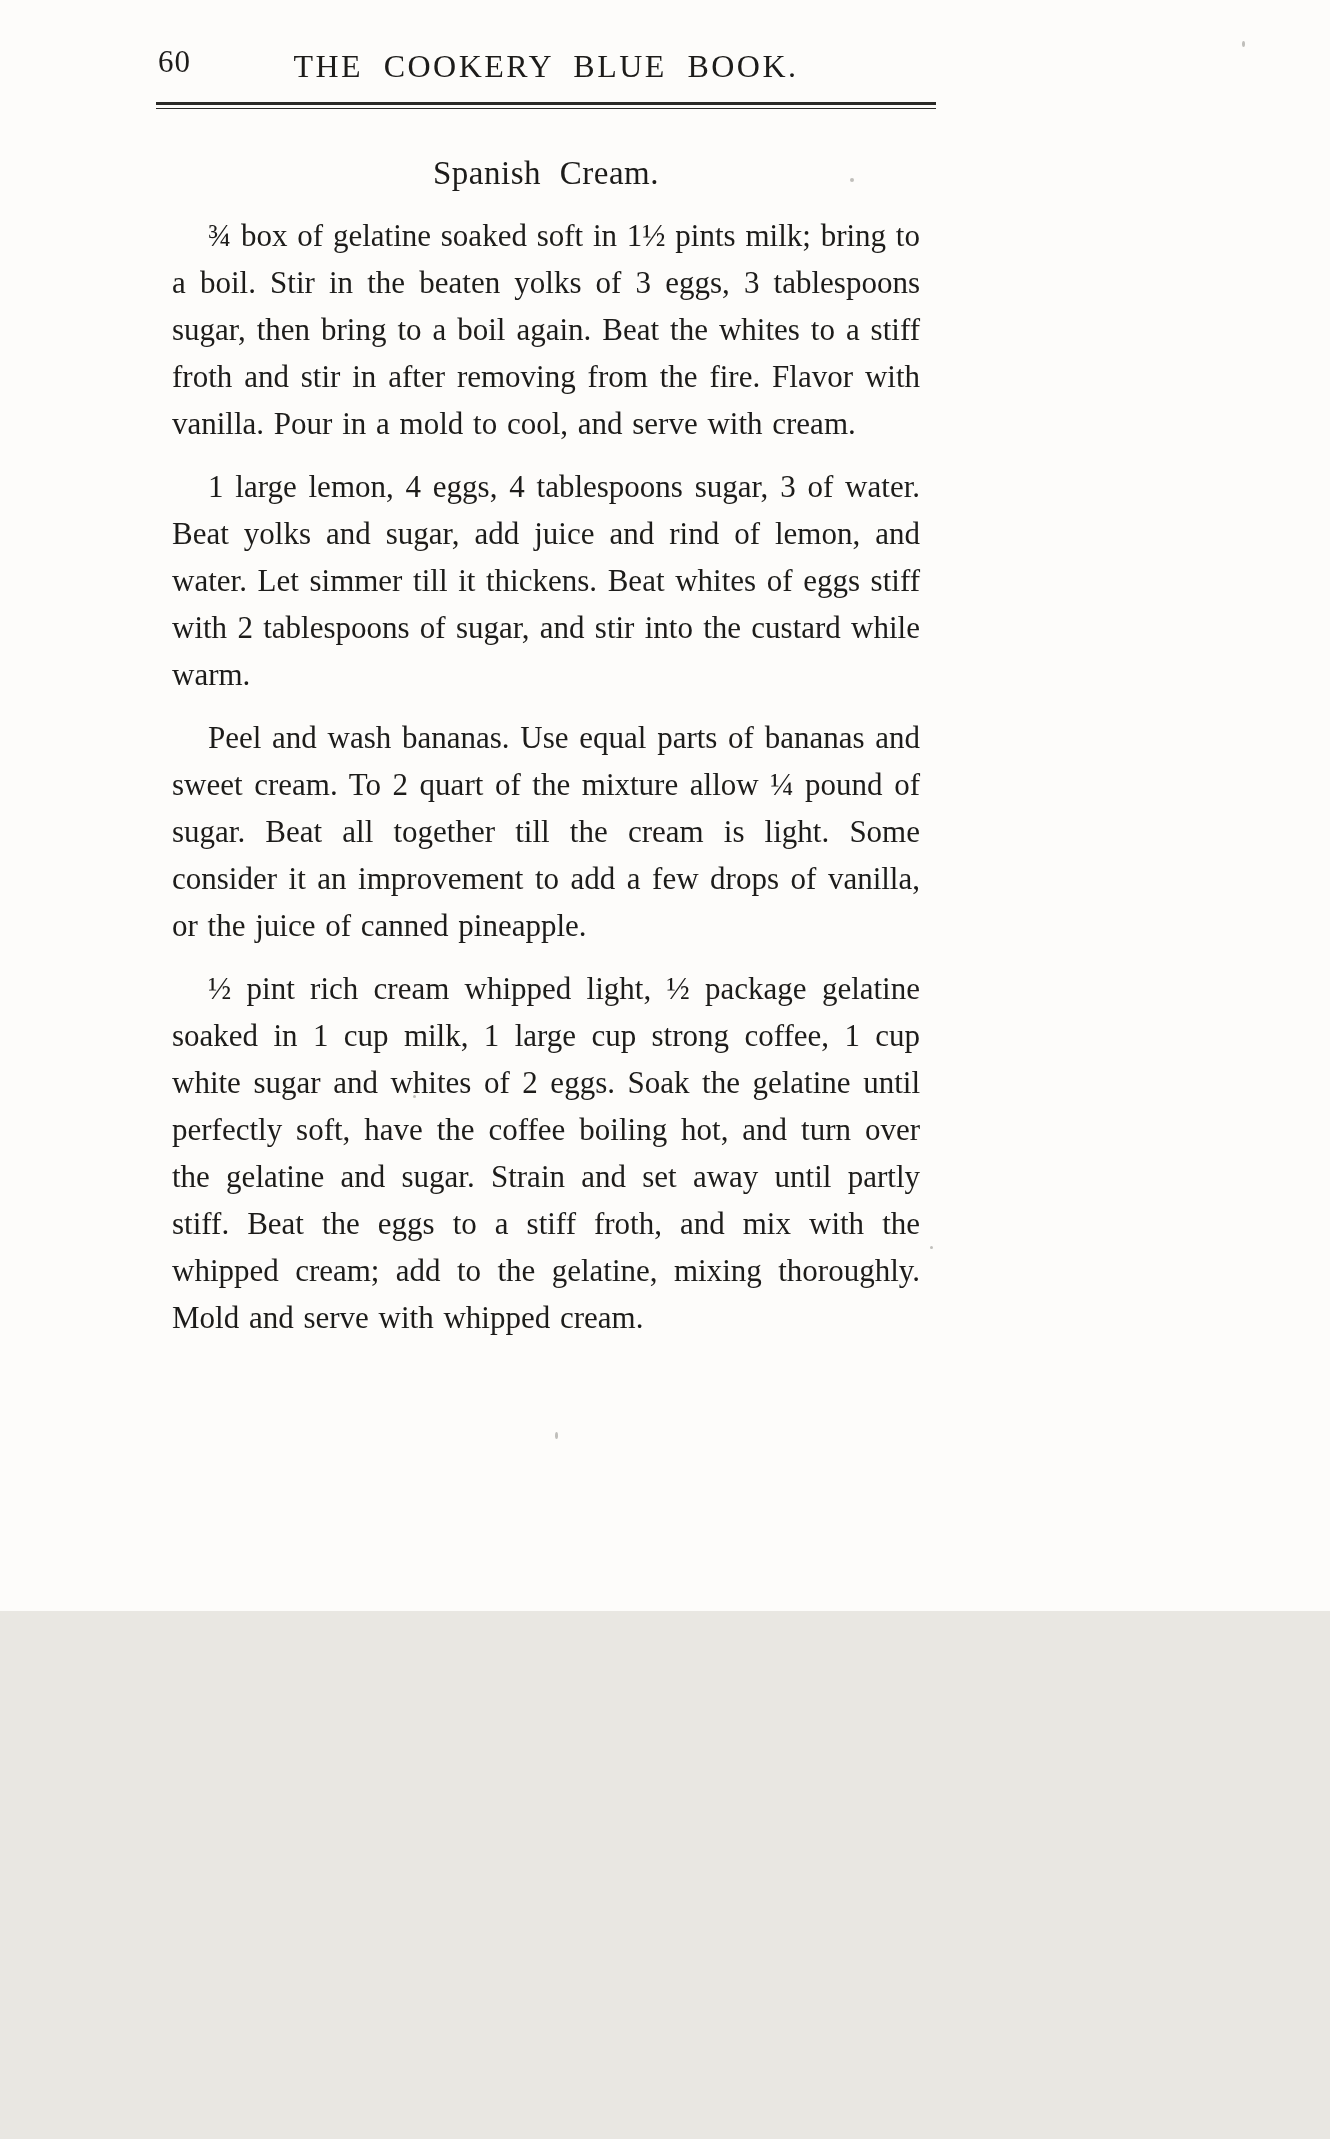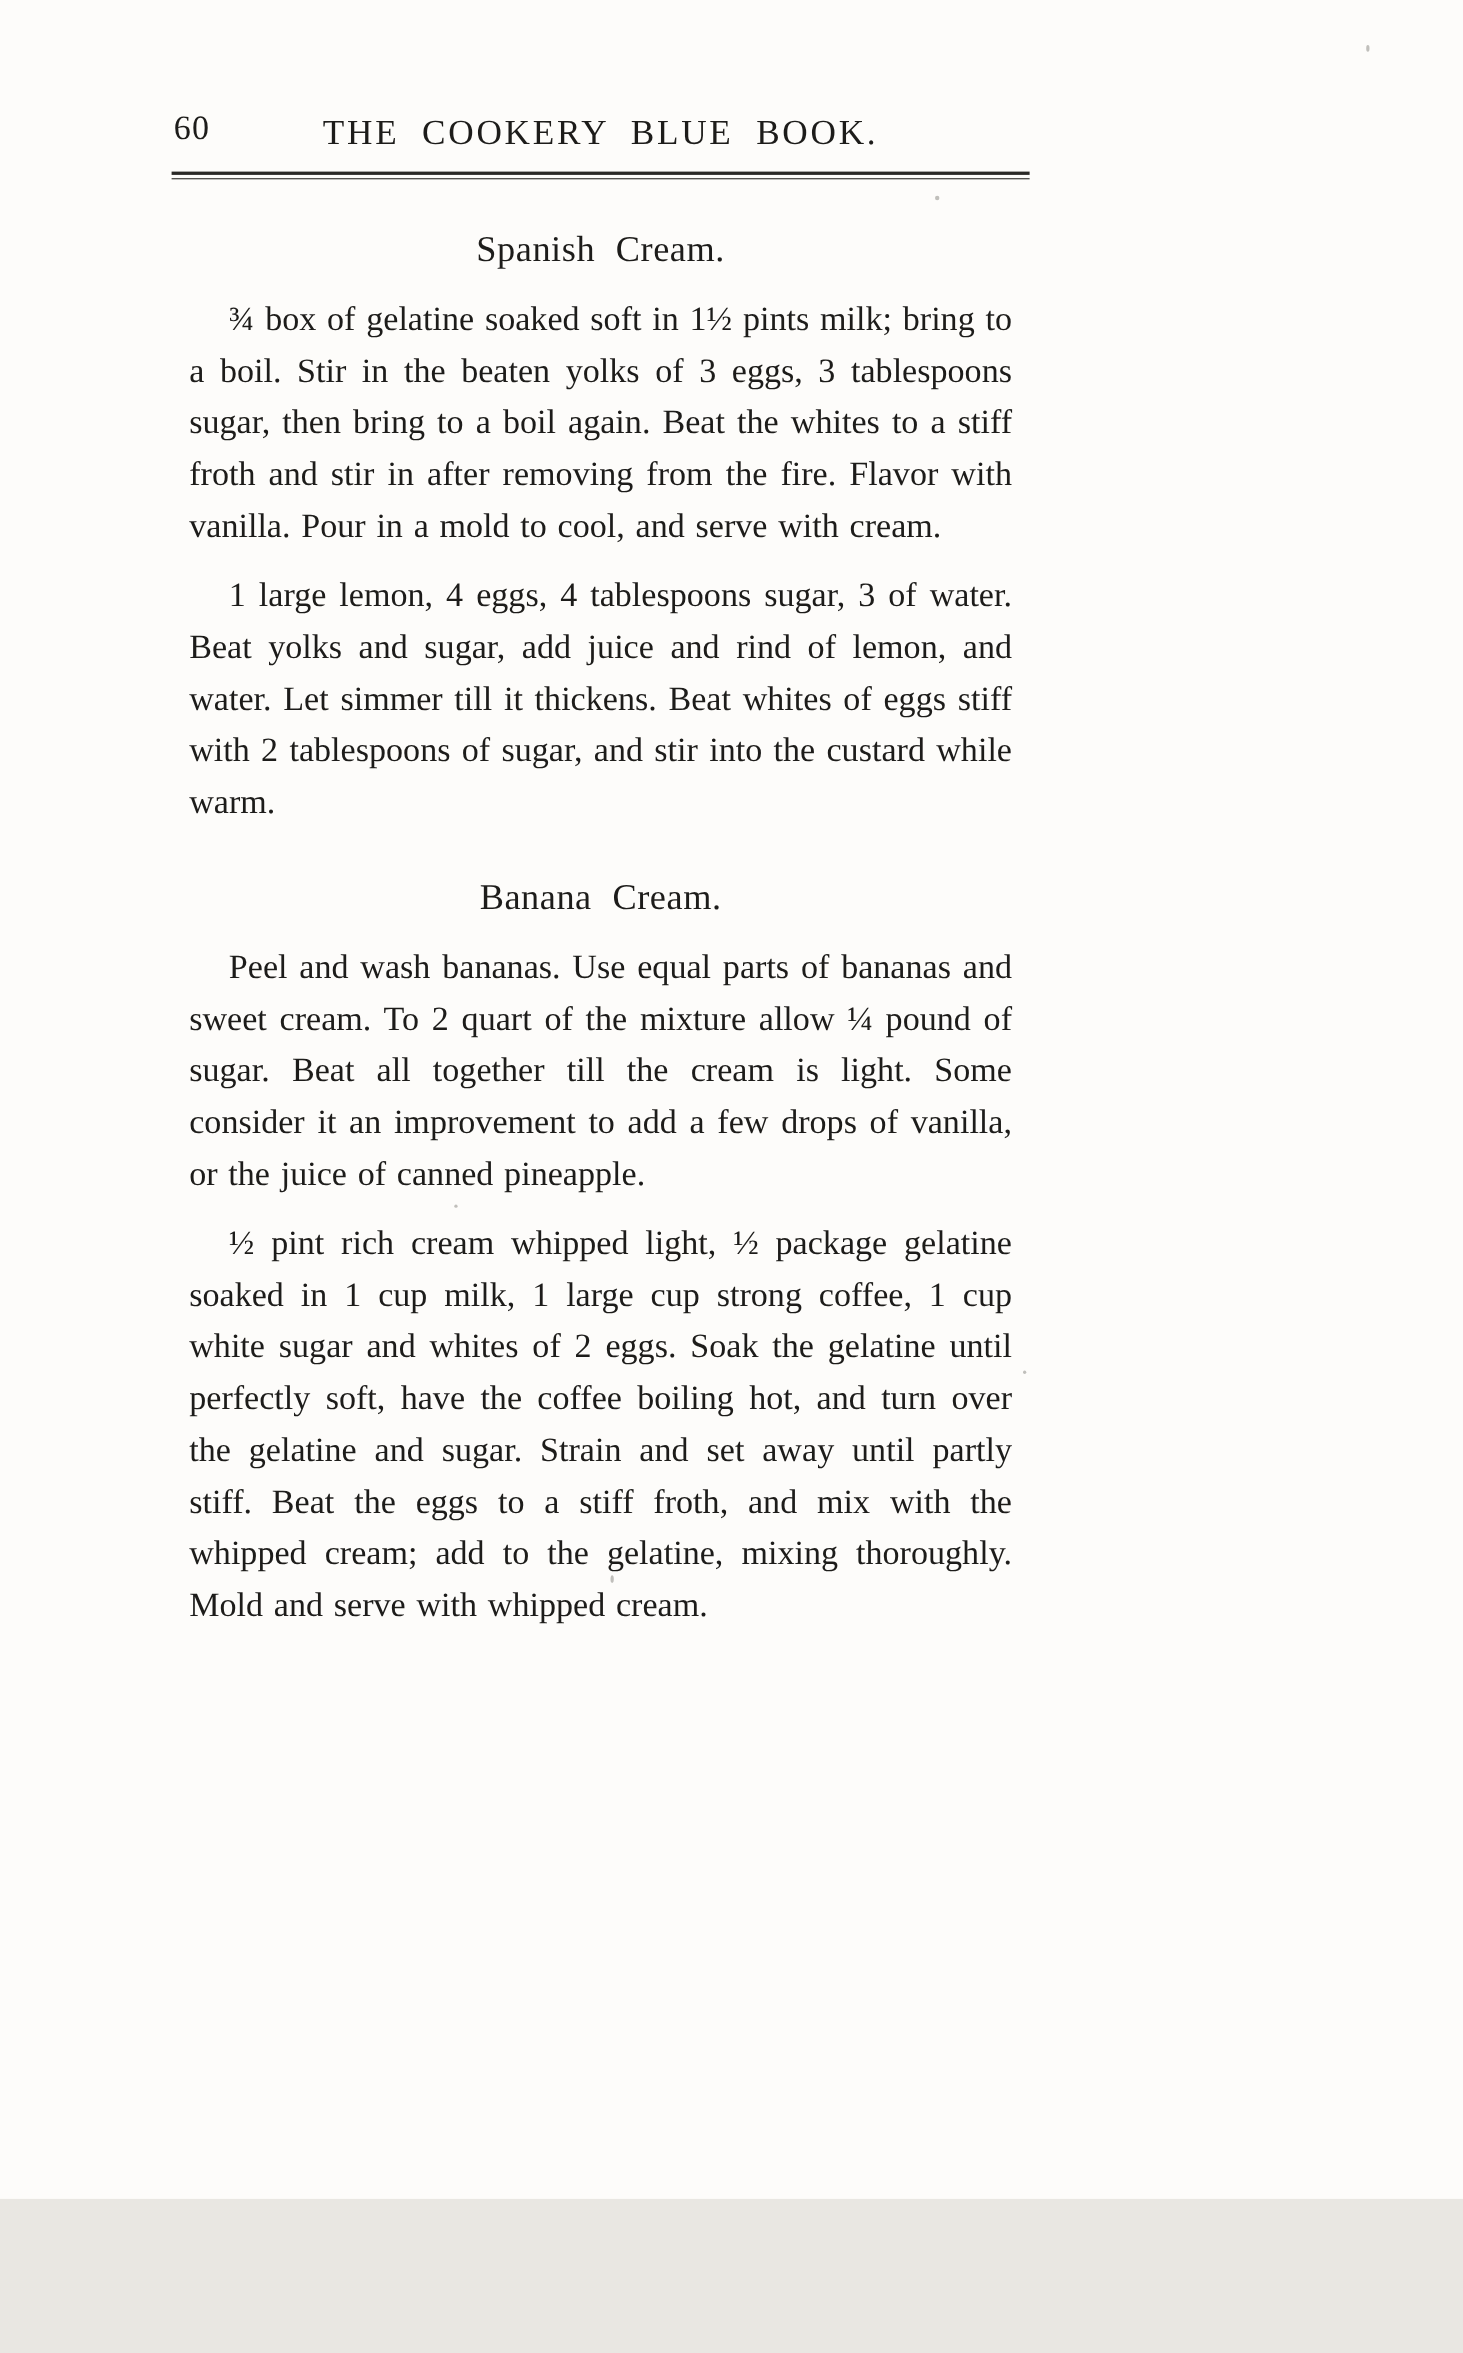--- a/index.html
+++ b/index.html
@@ -8,24 +8,24 @@
   }
   body {
     width: 1330px;
     height: 2139px;
     background: #e9e7e2;
     font-family: "Liberation Serif", "DejaVu Serif", serif;
   }
   .page {
     position: relative;
     width: 1330px;
-    height: 1999px;
+    height: 1611px;
     background: #fdfcfa;
     box-sizing: border-box;
-    padding-top: 98px;
+    padding-top: 44px;
     color: #1d1c1a;
     overflow: hidden;
   }
   .content {
     margin-left: 156px;
     width: 780px;
   }
   .page-header {
     position: relative;
     height: 42px;
@@ -105,21 +105,20 @@
     <section class="recipe">
       <h2 class="recipe-title">Spanish Cream.</h2>
       <p class="recipe-body">¾ box of gelatine soaked soft in 1½ pints milk; bring to a boil.  Stir in the beaten yolks of 3 eggs, 3 tablespoons sugar, then bring to a boil again.  Beat the whites to a stiff froth and stir in after removing from the fire.  Flavor with vanilla.  Pour in a mold to cool, and serve with cream.</p>
     </section>
 
     <section class="recipe">
       <p class="recipe-body">1 large lemon, 4 eggs, 4 tablespoons sugar, 3 of water. Beat yolks and sugar, add juice and rind of lemon, and water.  Let simmer till it thickens.  Beat whites of eggs stiff with 2 tablespoons of sugar, and stir into the custard while warm.</p>
     </section>
 
     <section class="recipe">
-      <h2 class="recipe-title">Banana Cream.</h2>
       <p class="recipe-body">Peel and wash bananas.  Use equal parts of bananas and sweet cream.  To 2 quart of the mixture allow ¼ pound of sugar.  Beat all together till the cream is light.  Some consider it an improvement to add a few drops of vanilla, or the juice of canned pineapple.</p>
     </section>
 
     <section class="recipe">
       <p class="recipe-body">½ pint rich cream whipped light, ½ package gelatine soaked in 1 cup milk, 1 large cup strong coffee, 1 cup white sugar and whites of 2 eggs.  Soak the gelatine until perfectly soft, have the coffee boiling hot, and turn over the gelatine and sugar.  Strain and set away until partly stiff.  Beat the eggs to a stiff froth, and mix with the whipped cream; add to the gelatine, mixing thoroughly.  Mold and serve with whipped cream.</p>
     </section>
 
   </div>
 </div>
 

